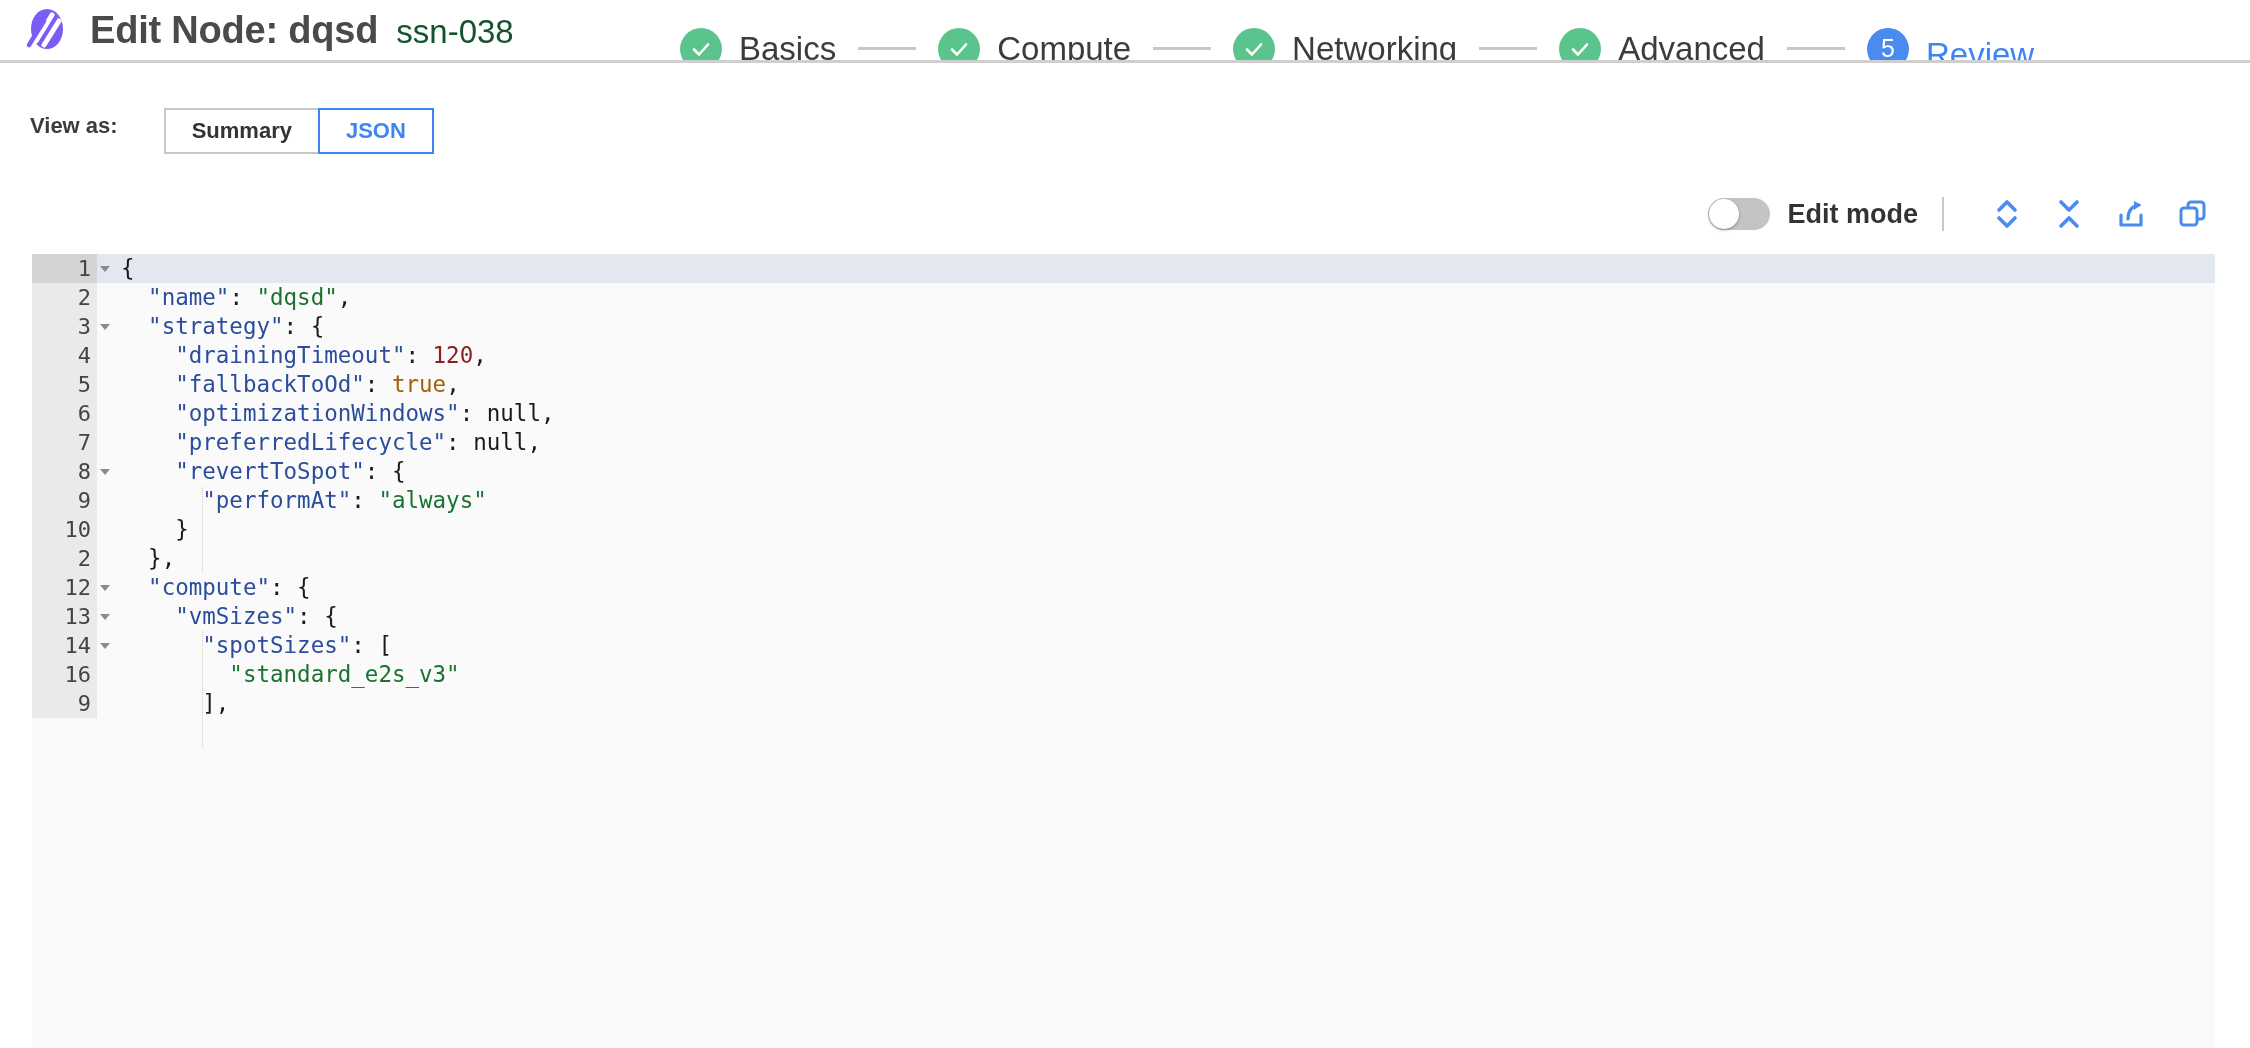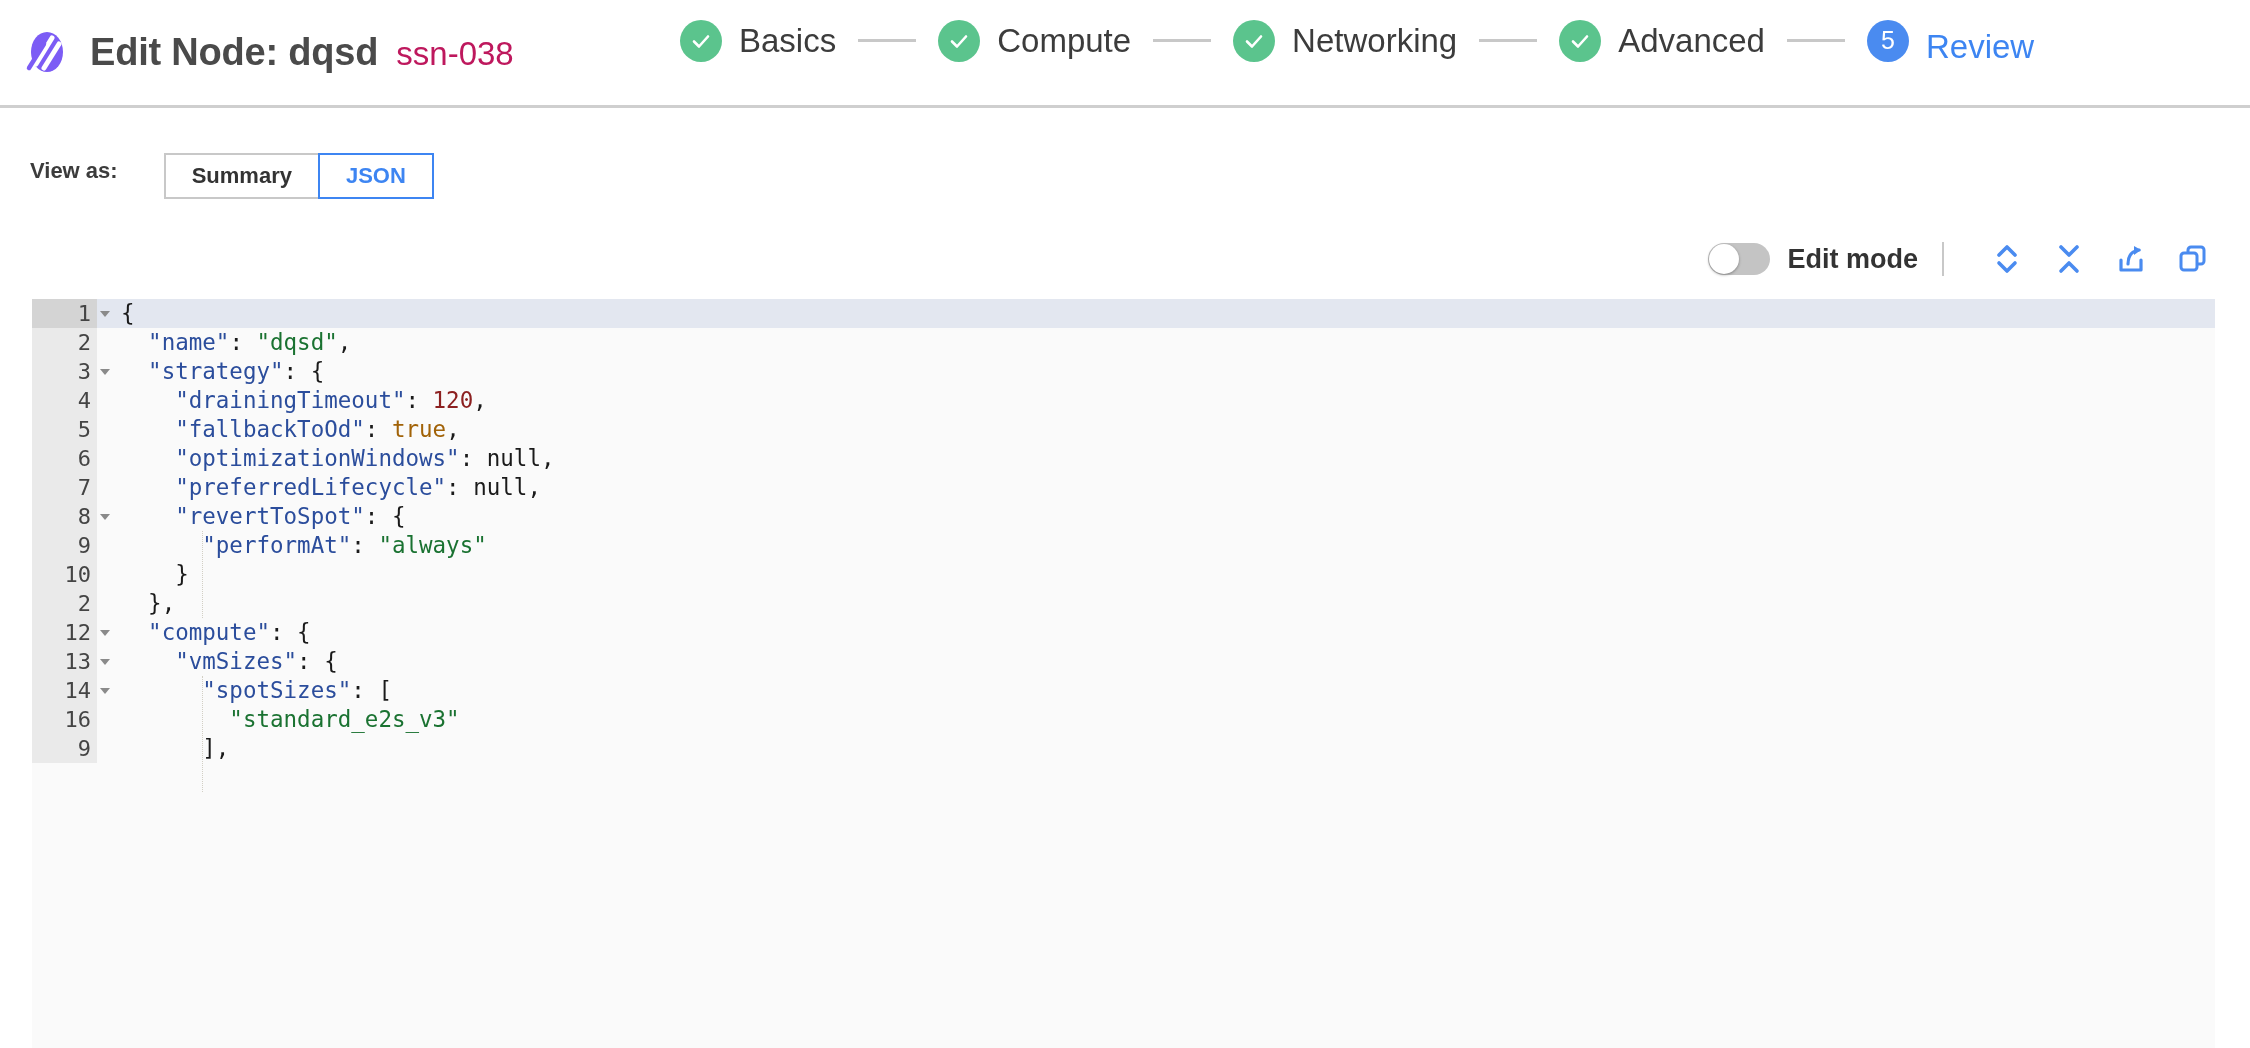--- a/index.html
+++ b/index.html
@@ -7,21 +7,21 @@
     width: 2250px;
     height: 1048px;
     background: #ffffff;
     font-family: "Liberation Sans", sans-serif;
     overflow: hidden;
   }
 
   
   .header {
     position: relative;
-    height: 108px;
+    height: 63px;
     display: flex;
     align-items: center;
     padding: 0 0 0 22px;
     border-bottom: 3px solid #cfcfcf;
     overflow: hidden;
     white-space: nowrap;
   }
   .logo {
     width: 46px; height: 46px;
     flex: 0 0 46px;
@@ -38,33 +38,33 @@
   }
   .title-main {
     font-size: 38px;
     font-weight: bold;
     color: #4a4a4a;
     letter-spacing: -0.2px;
   }
   .title-sub {
     font-size: 33px;
     font-weight: normal;
-    color: #be185d;
+    color: #14532d;
     margin-left: 18px;
     max-width: 120px;
     overflow: hidden;
     display: inline-block;
     white-space: nowrap;
   }
 
   
   .stepper {
     position: absolute;
     left: 680px;
-    top: 0;
+    top: 8px;
     height: 81px;
     display: flex;
     align-items: center;
     white-space: nowrap;
   }
   .step {
     display: flex;
     align-items: center;
     flex: 0 0 auto;
   }

